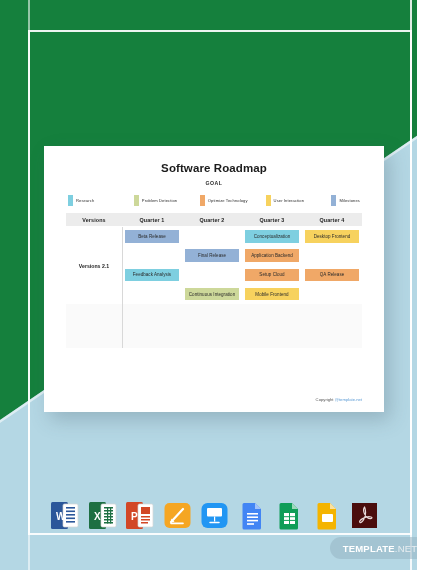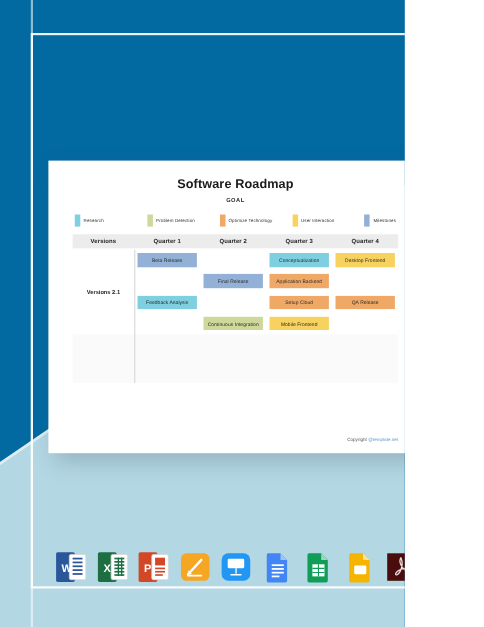--- a/index.html
+++ b/index.html
@@ -7,23 +7,23 @@
   html, body {
     width: 440px;
     height: 570px;
     overflow: hidden;
     font-family: "Liberation Sans", sans-serif;
   }
 
   
   #stage {
     position: relative;
-    width: 368px;
+    width: 417px;
     height: 570px;
-    background: #0369a1;
+    background: #15803d;
     overflow: hidden;
   }
 
   
   #bg-blue {
     position: absolute;
     inset: 0;
     background: #b4d7e4;
     clip-path: polygon(0 420px, 440px 120px, 440px 570px, 0 570px);
   }
@@ -439,14 +439,18 @@
     </svg>
       </div>
       <div class="app-icon">
     <svg width="29" height="31" viewBox="0 0 29 31">
       <rect x="2" y="3" width="25" height="25" fill="#4a0d0d"></rect>
       <path d="M14.5 7 c2 5 1 9 -0.5 12 c-1.2 2.4 -3 4 -4 3.4 c-1 -0.7 0.3 -2.6 2.6 -3.8 c2.6 -1.4 6.4 -2.2 8.4 -1.6 c1.4 0.4 1.2 1.6 -0.3 1.7 c-2 0.1 -4.6 -1.6 -6.2 -5 c-1 -2.2 -1.2 -5 0 -6.7z" fill="none" stroke="#e8d9d9" stroke-width="1.2" stroke-linejoin="round"></path>
     </svg>
       </div>
     </div>
 
+  <div id="brand-pill">
+    <span class="t1">TEMPLATE</span>
+      <span class="t2">.NET</span>
+  </div>
 
 </div>
 
 </body></html>

